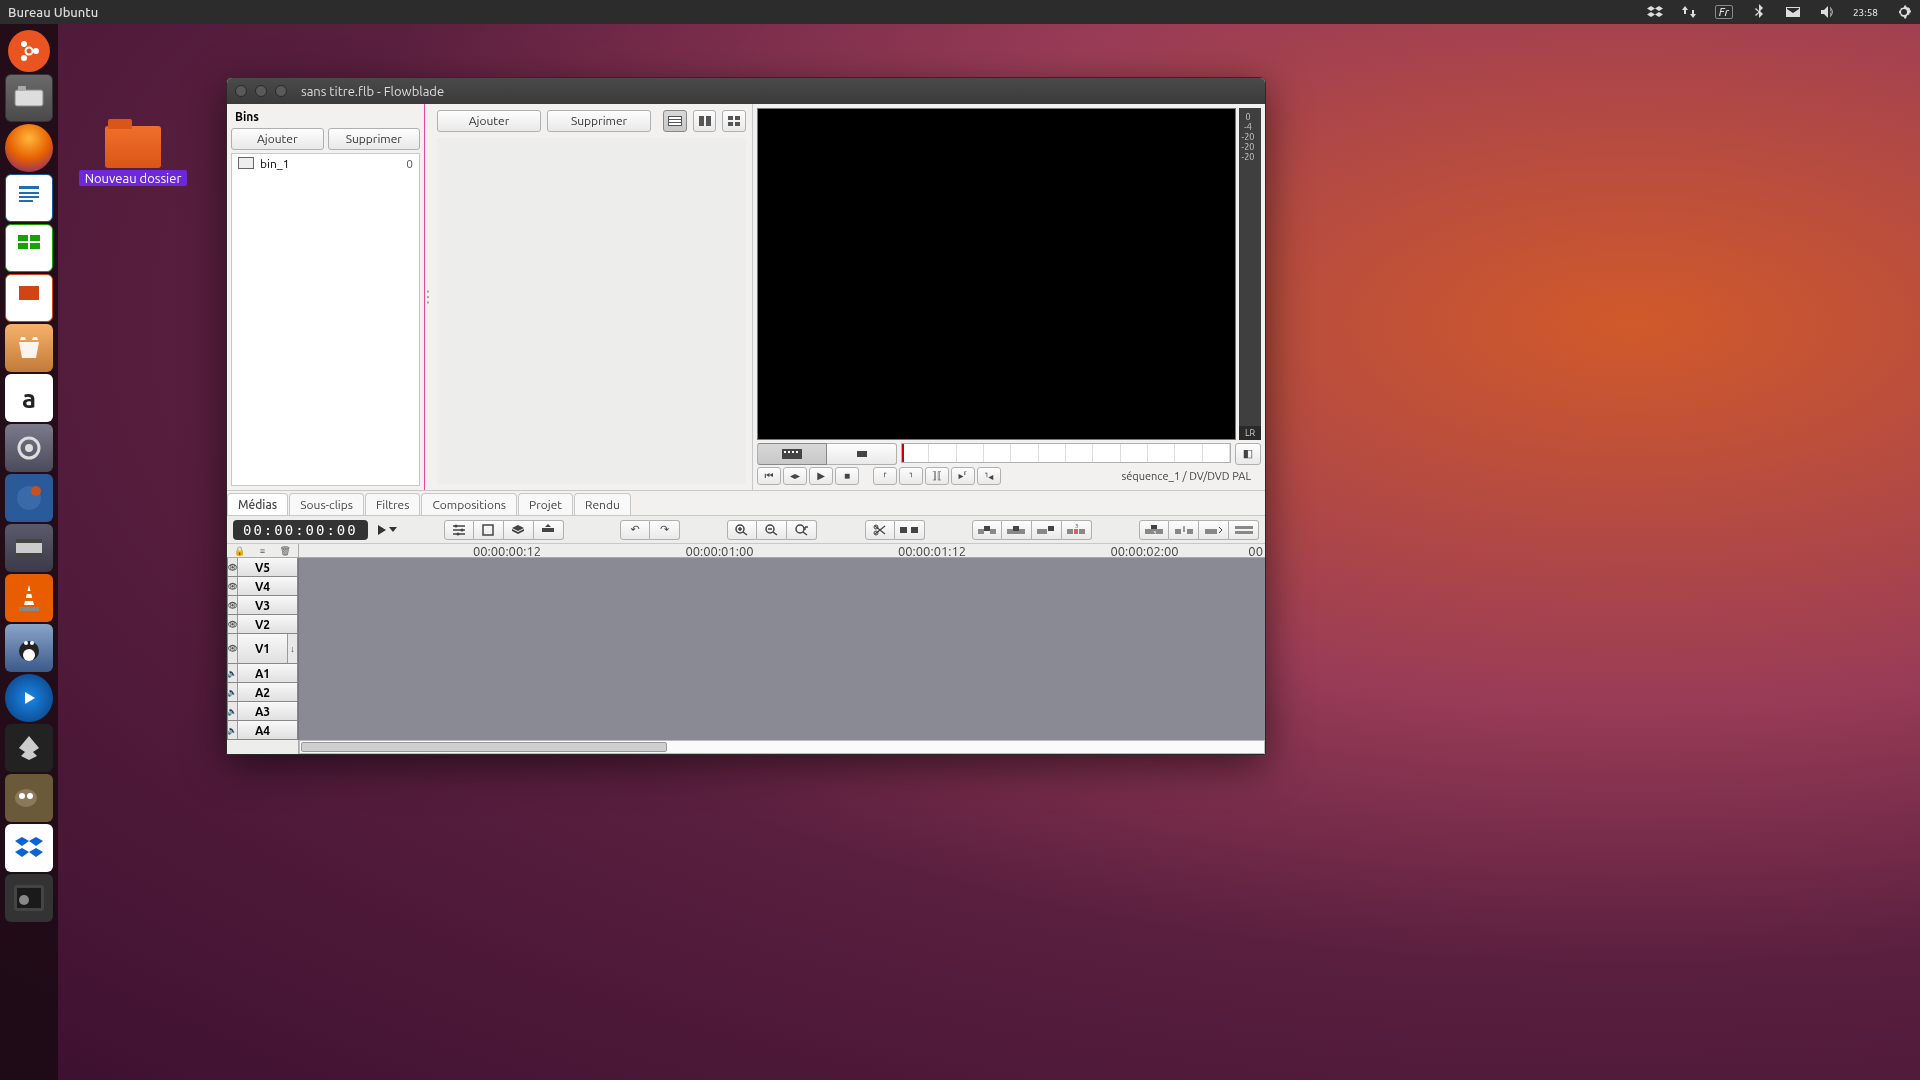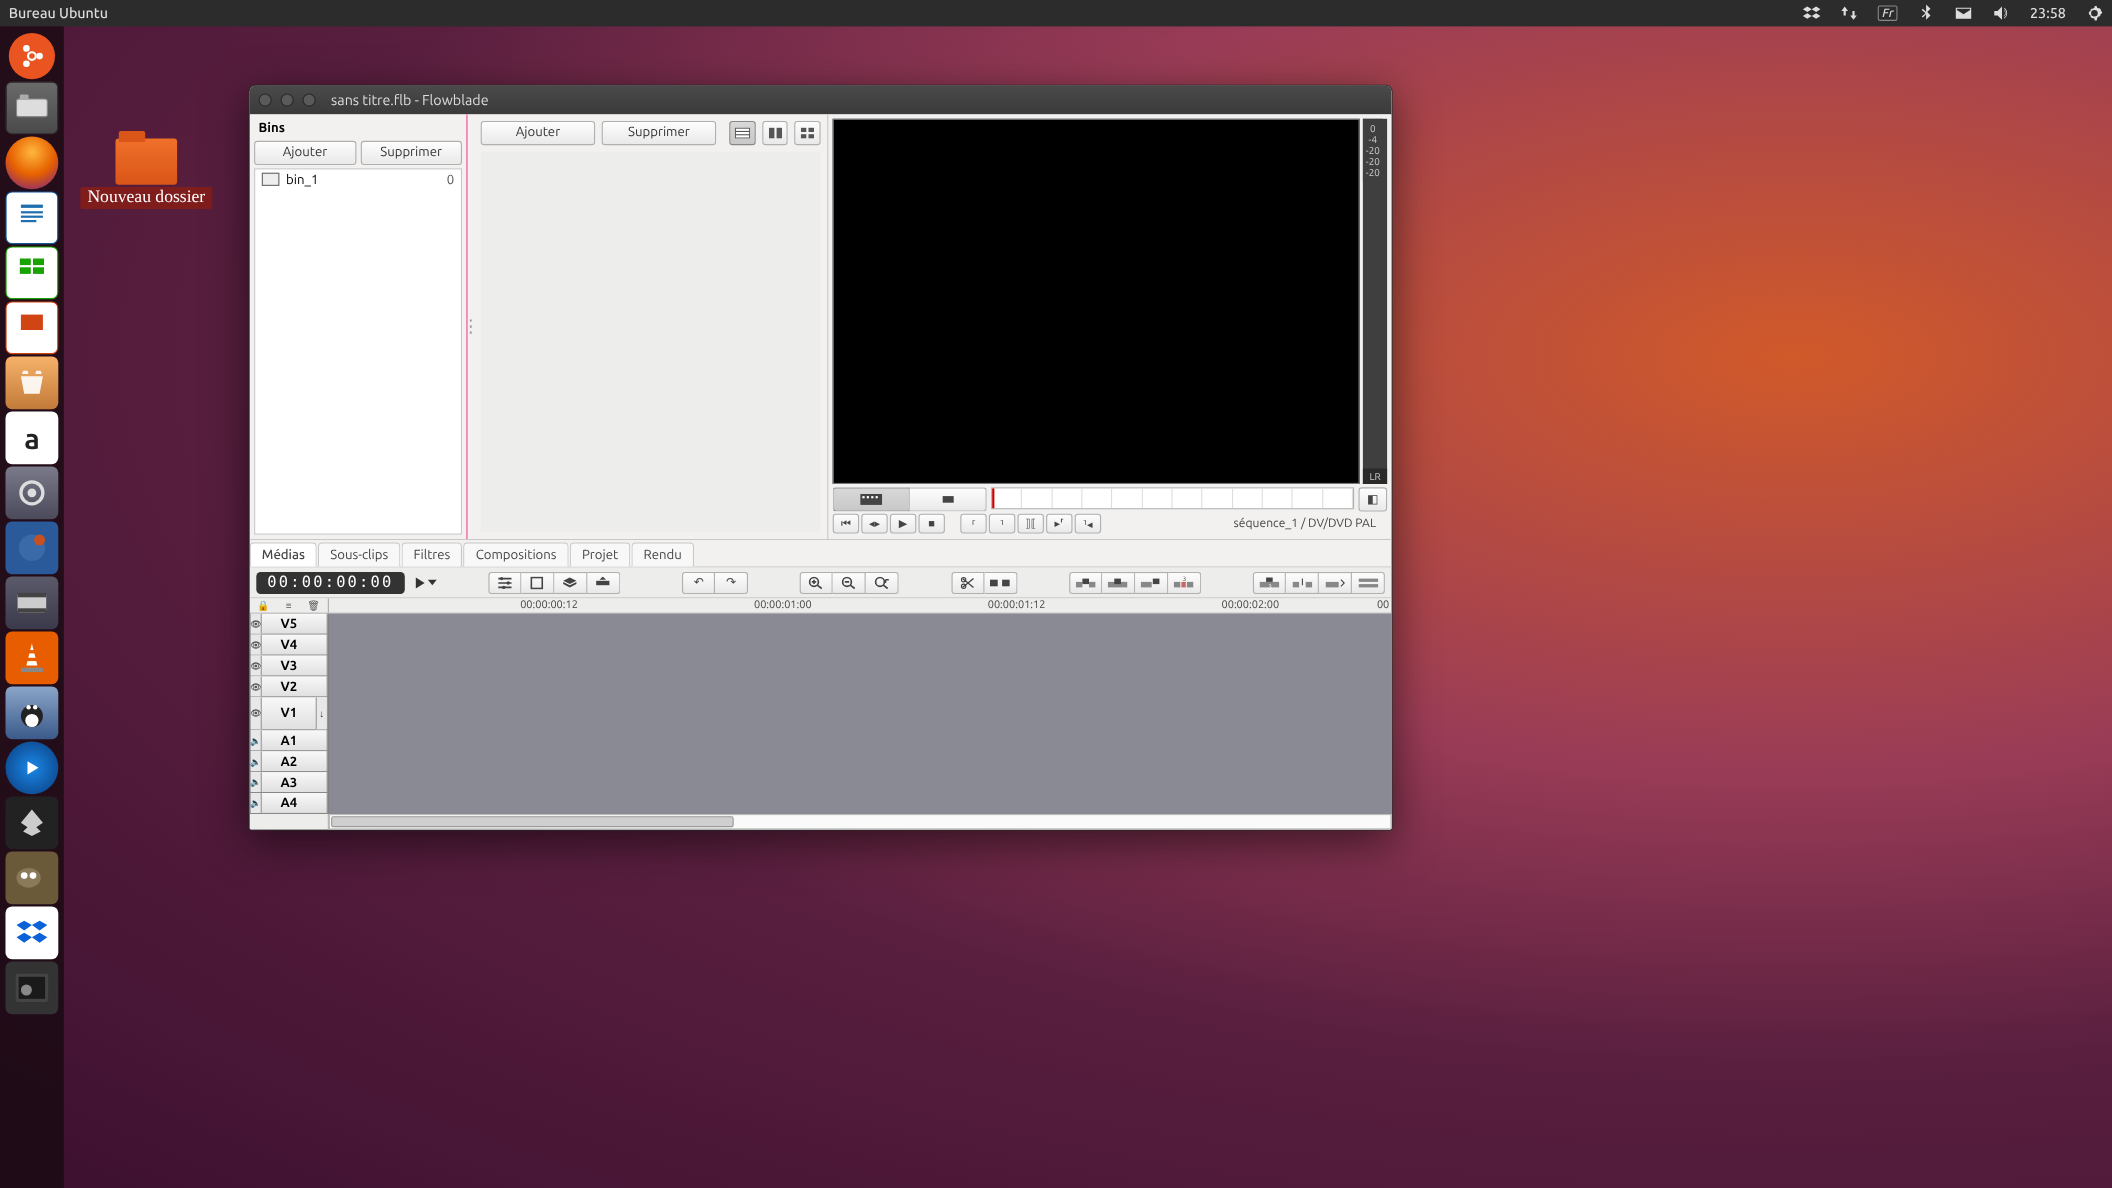--- a/index.html
+++ b/index.html
@@ -16,21 +16,21 @@
   position: absolute; top: 0; left: 0; right: 0; height: 24px;
   background: #2c2c2c; color: #ddd;
   display: flex; align-items: center; padding: 0 8px;
   font-size: 13px; font-weight: 500;
 }
 .menubar-title { flex: 0 0 auto; }
 .menubar-spacer { flex: 1; }
 .menubar-tray { display: flex; align-items: center; gap: 18px; }
 .menubar-tray .tray-item { display: flex; align-items: center; }
 .menubar-tray svg { width: 16px; height: 16px; fill: #ddd; }
-.clock { font-size: 13px; }
+.clock { font-size: 10px; }
 
 
 .launcher {
   position: absolute; top: 24px; left: 0; bottom: 0; width: 58px;
   background: rgba(20,10,15,0.75);
   display: flex; flex-direction: column; align-items: center;
   padding-top: 6px; gap: 2px;
 }
 .launcher-item {
   width: 48px; height: 48px; border-radius: 6px;
@@ -63,22 +63,22 @@
 }
 .folder-shape {
   width: 56px; height: 42px; background: linear-gradient(#f0702a, #d95518);
   border-radius: 3px; position: relative;
 }
 .folder-shape::before {
   content: ""; position: absolute; top: -7px; left: 3px; width: 24px; height: 10px;
   background: #d95518; border-radius: 2px 2px 0 0;
 }
 .folder-label {
-  background: #7f1d1d; color: #fff; font-size: 16px;
-  padding: 1px 6px; border-radius: 2px; white-space: nowrap; font-family: Liberation Serif, serif;
+  background: #6d28d9; color: #fff; font-size: 13px;
+  padding: 1px 6px; border-radius: 2px; white-space: nowrap;
 }
 
 
 .appwin {
   position: absolute; top: 77px; left: 226px; width: 1040px; height: 678px;
   background: #f2f1f0; border: 1px solid #2a2a2a; border-radius: 6px 6px 2px 2px;
   box-shadow: 0 10px 40px rgba(0,0,0,0.55);
   display: flex; flex-direction: column; overflow: hidden;
 }
 .titlebar {
@@ -160,21 +160,21 @@
 .tb-group .icon-btn { width: 30px; height: 20px; font-size: 11px; border-radius:0; border-left:none;}
 .tb-group .icon-btn:first-child { border-radius:3px 0 0 3px; border-left:1px solid #b0b0b0;}
 .tb-group .icon-btn:last-child { border-radius:0 3px 3px 0;}
 .play-combo { display:flex; align-items:center; gap:3px;}
 .play-tri { width:0; height:0; border-left:8px solid #333; border-top:5px solid transparent; border-bottom:5px solid transparent;}
 .drop-tri { width:0; height:0; border-top:5px solid #333; border-left:4px solid transparent; border-right:4px solid transparent;}
 
 
 .ruler-row { height: 14px; display: flex; background: #ededec; border-bottom:1px solid #aaa;}
 .track-head-spacer { width: 72px; display: flex; align-items: center; justify-content: space-around; font-size: 9px; color:#555; border-right: 1px solid #aaa;}
-.ruler-area { flex:1; position: relative; font-size: 10px; color:#444;}
+.ruler-area { flex:1; position: relative; font-size: 13px; color:#444;}
 .ruler-area .tick-labels { position:absolute; inset:0; display:flex;}
 .ruler-area .tick-label { position:absolute; top:0;}
 
 
 .timeline-area { flex:1; display: flex; background: #8a8a95;}
 .track-headers { width: 72px; background: #ededec; display:flex; flex-direction:column; border-right:1px solid #777;}
 .track-header {
   height: 19px; display:flex; align-items:center; justify-content:center;
   font-size: 12px; font-weight:bold; border: 1px solid #888; border-top:none;
   background: linear-gradient(#f8f8f8,#e0e0e0); position: relative;

